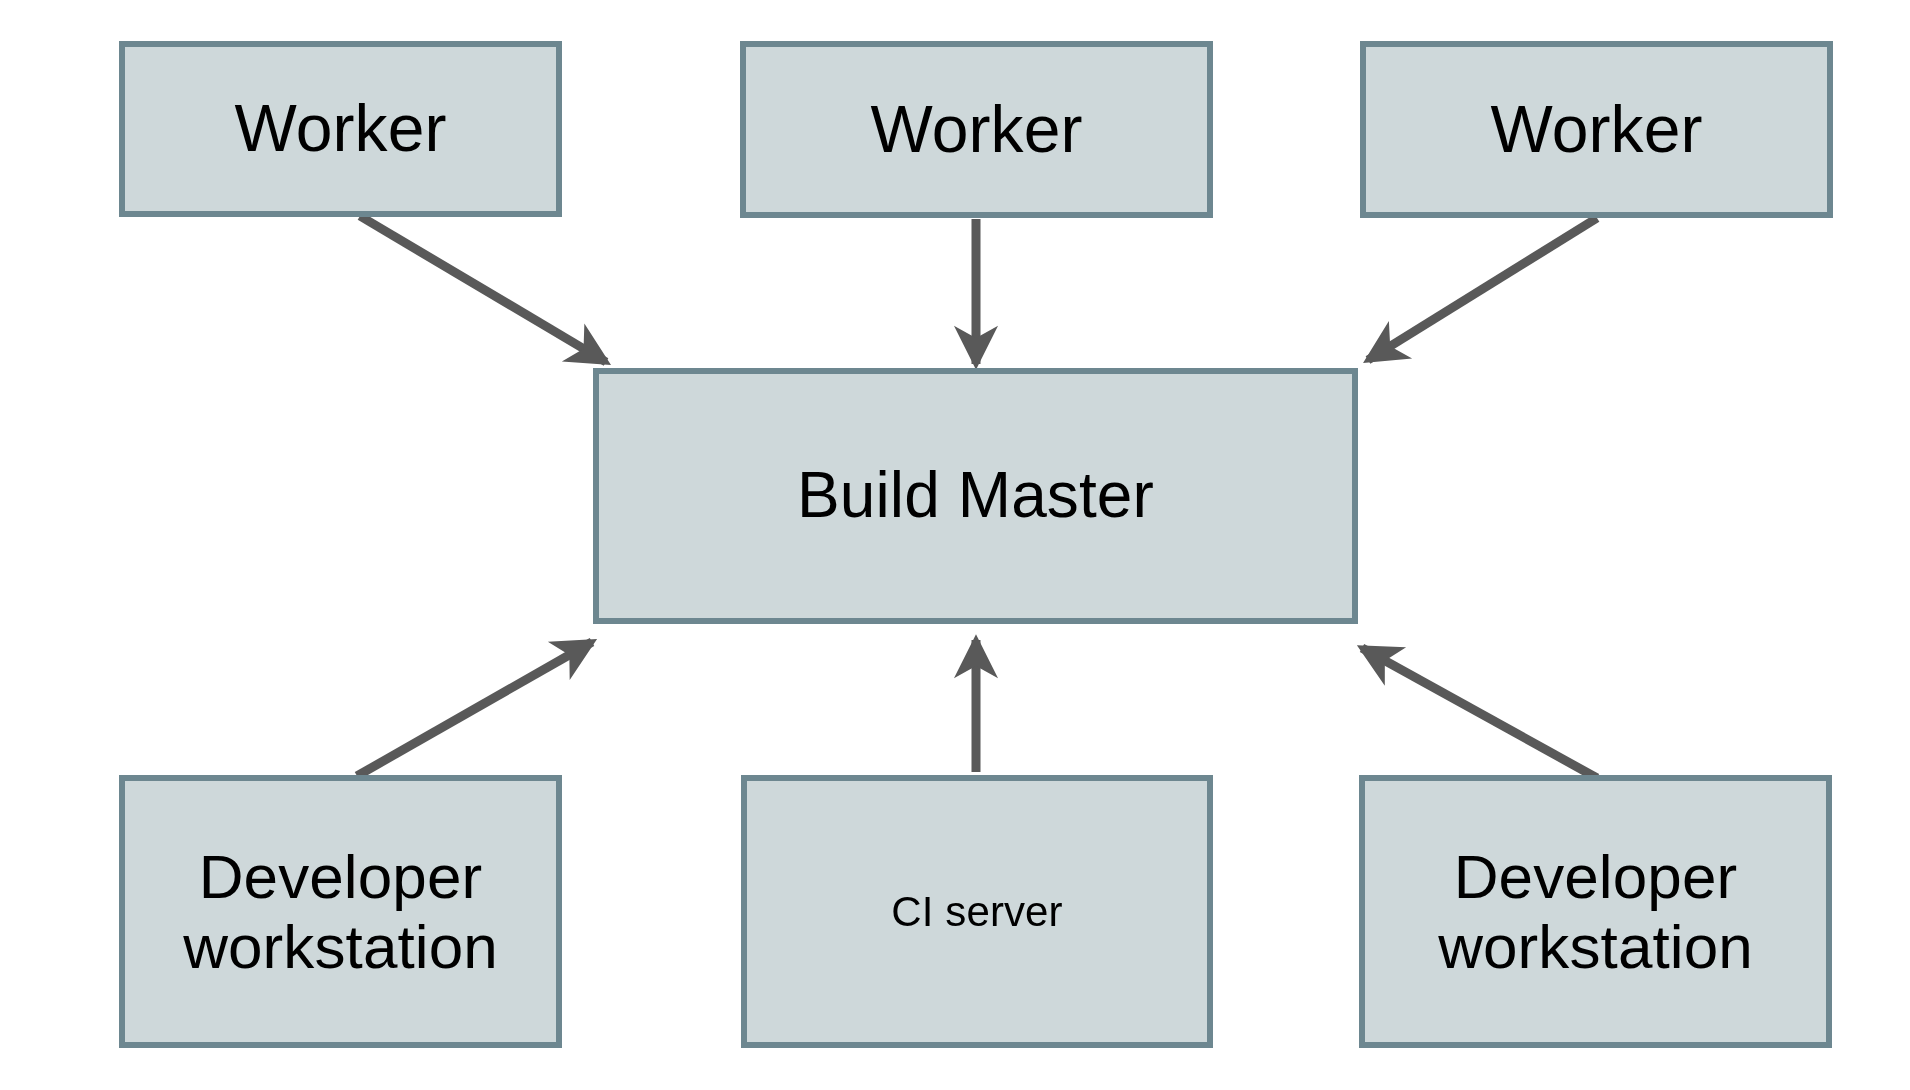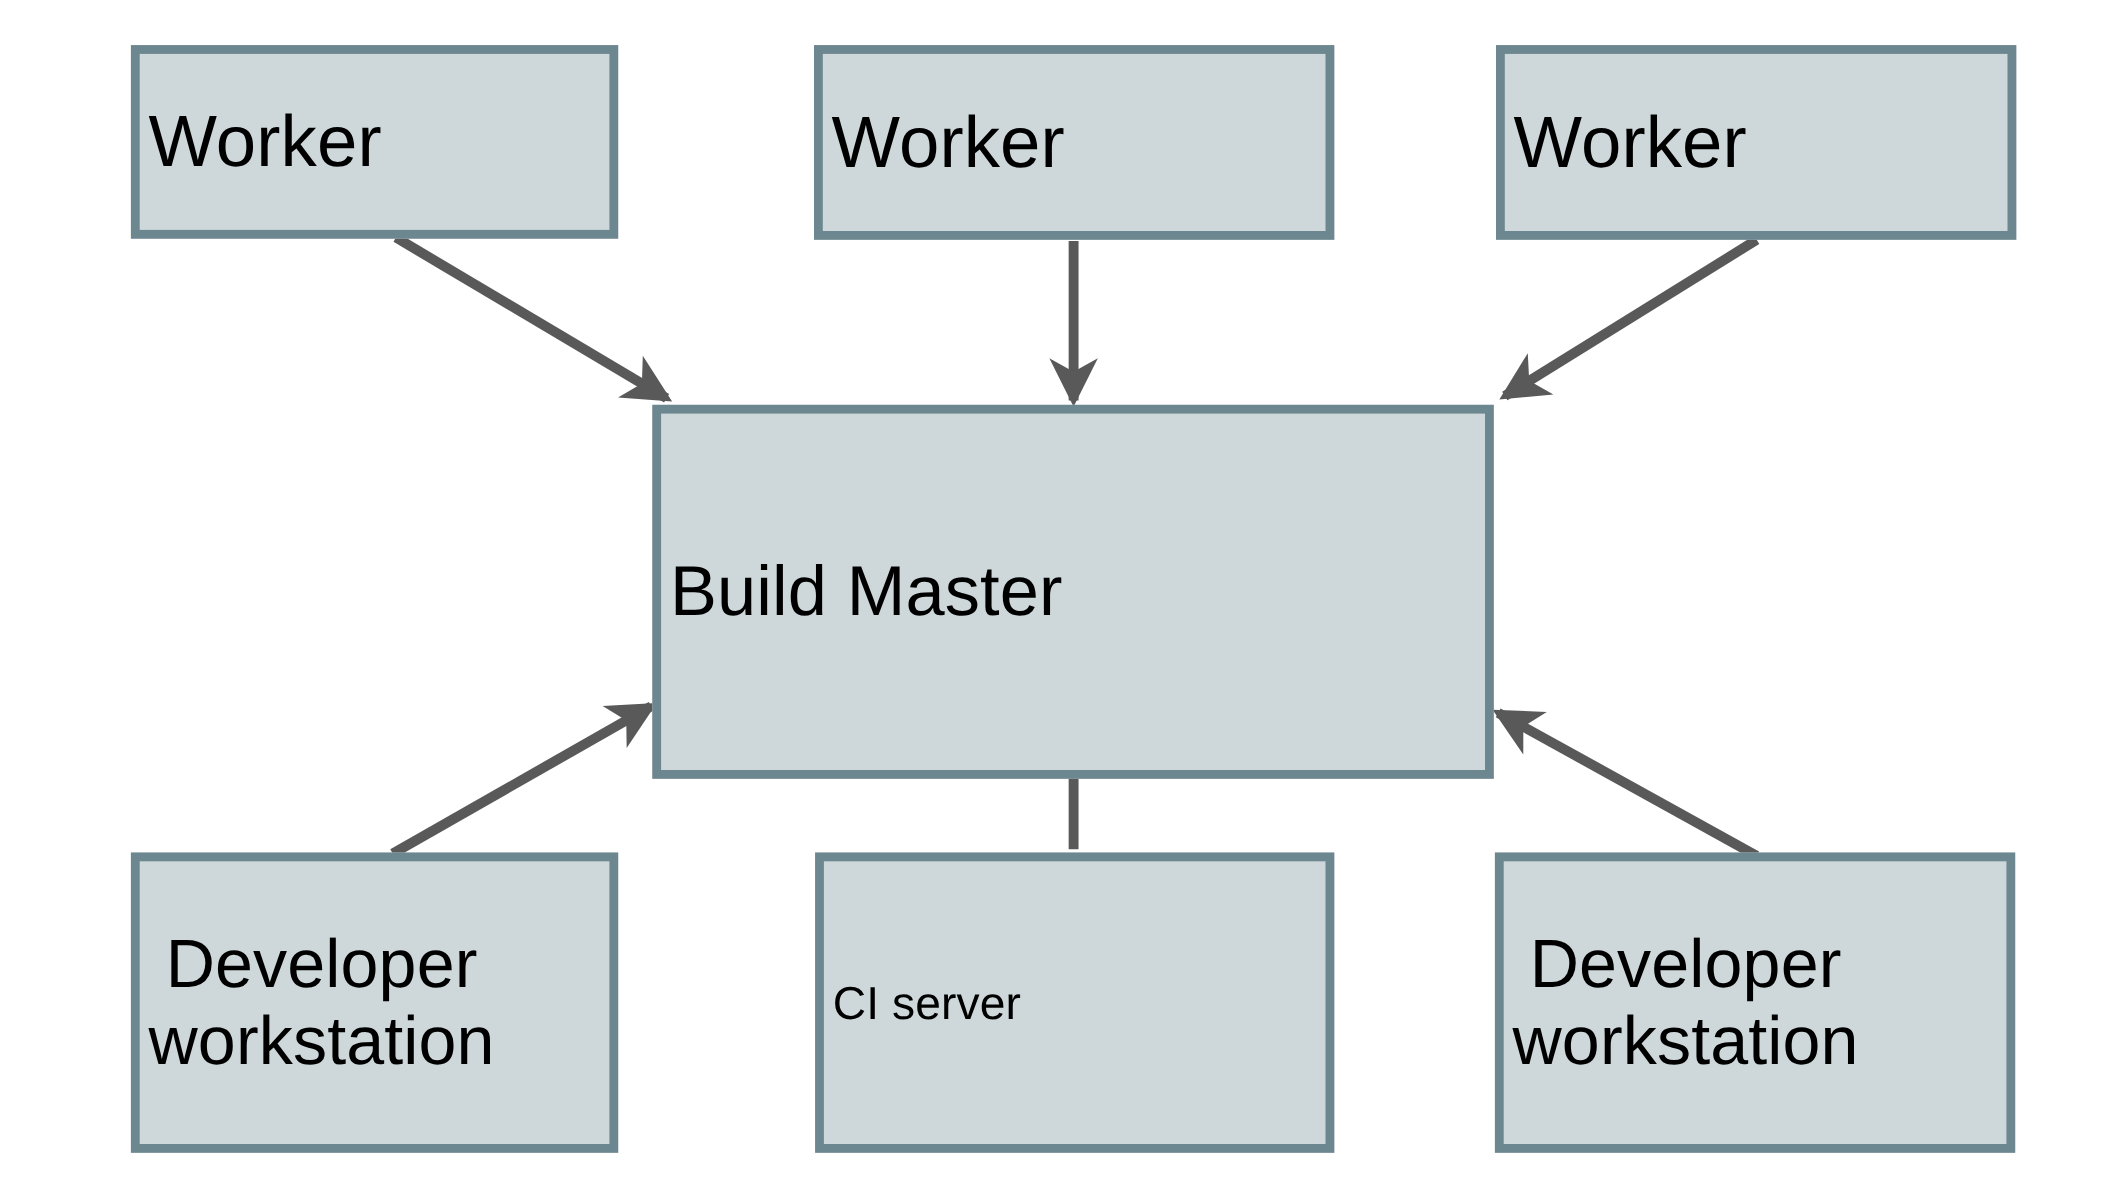--- a/index.html
+++ b/index.html
@@ -23,24 +23,24 @@
     left: 0;
     top: 0;
     width: 1910px;
     height: 1090px;
     pointer-events: none;
   }
   .node {
     position: absolute;
     box-sizing: border-box;
     background: #ced8da;
-    border: 8px solid #4c1d95;
+    border: 6px solid #4c1d95;
     display: flex;
     align-items: center;
-    justify-content: flex-start;
+    justify-content: center;
     text-align: center;
     color: #000000;
     line-height: 1.12;
     font-weight: 400;
     letter-spacing: 0.1px;
     white-space: pre-line;
   }
   .node-label {
     display: block;
     padding: 0 8px;
@@ -64,21 +64,21 @@
         <line x1="357" y1="776" x2="592" y2="642"></line>
         <line x1="976" y1="772" x2="976" y2="640"></line>
         <line x1="1597" y1="778" x2="1362" y2="648"></line>
       </g>
   </svg>
 
   <div id="node-layer">
       <div class="node" style="left: 119px; top: 41px; width: 443px; height: 176px; background: rgb(206, 216, 218); border-color: rgb(109, 135, 144); color: rgb(0, 0, 0); font-size: 66px;"><span class="node-label">Worker</span></div>
       <div class="node" style="left: 740px; top: 41px; width: 473px; height: 177px; background: rgb(206, 216, 218); border-color: rgb(109, 135, 144); color: rgb(0, 0, 0); font-size: 66px;"><span class="node-label">Worker</span></div>
       <div class="node" style="left: 1360px; top: 41px; width: 473px; height: 177px; background: rgb(206, 216, 218); border-color: rgb(109, 135, 144); color: rgb(0, 0, 0); font-size: 66px;"><span class="node-label">Worker</span></div>
-      <div class="node" style="left: 593px; top: 368px; width: 765px; height: 340px; background: rgb(206, 216, 218); border-color: rgb(109, 135, 144); color: rgb(0, 0, 0); font-size: 64px;"><span class="node-label">Build Master</span></div>
+      <div class="node" style="left: 593px; top: 368px; width: 765px; height: 256px; background: rgb(206, 216, 218); border-color: rgb(109, 135, 144); color: rgb(0, 0, 0); font-size: 64px;"><span class="node-label">Build Master</span></div>
       <div class="node" style="left: 119px; top: 775px; width: 443px; height: 273px; background: rgb(206, 216, 218); border-color: rgb(109, 135, 144); color: rgb(0, 0, 0); font-size: 62px;"><span class="node-label">Developer
 workstation</span></div>
       <div class="node" style="left: 741px; top: 775px; width: 472px; height: 273px; background: rgb(206, 216, 218); border-color: rgb(109, 135, 144); color: rgb(0, 0, 0); font-size: 42px;"><span class="node-label">CI server</span></div>
       <div class="node" style="left: 1359px; top: 775px; width: 473px; height: 273px; background: rgb(206, 216, 218); border-color: rgb(109, 135, 144); color: rgb(0, 0, 0); font-size: 62px;"><span class="node-label">Developer
 workstation</span></div>
     </div>
 
 </div>
 
 </body></html>

